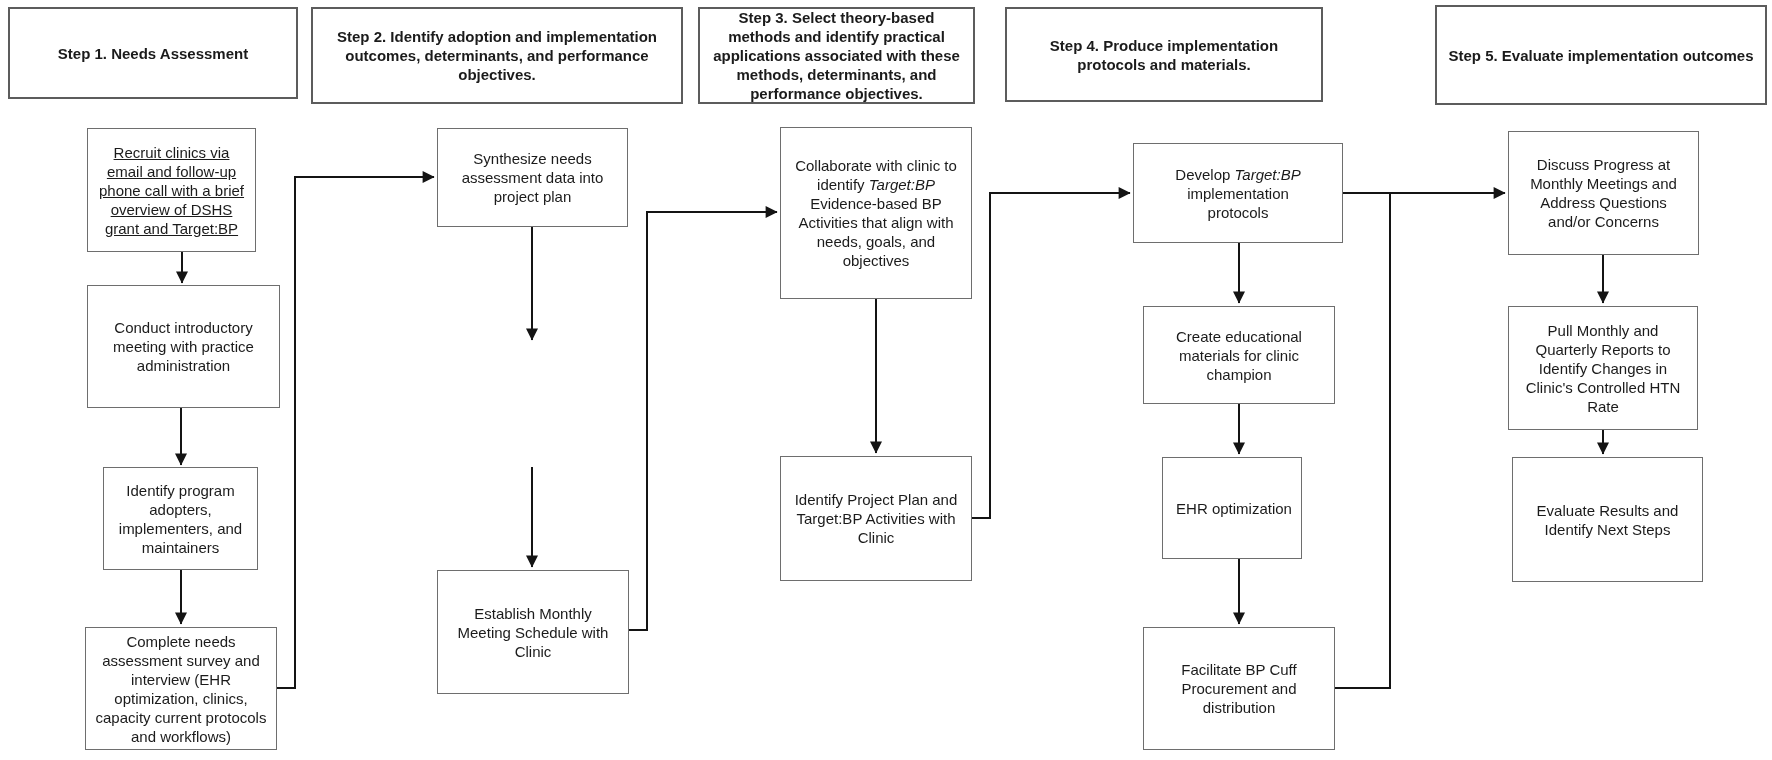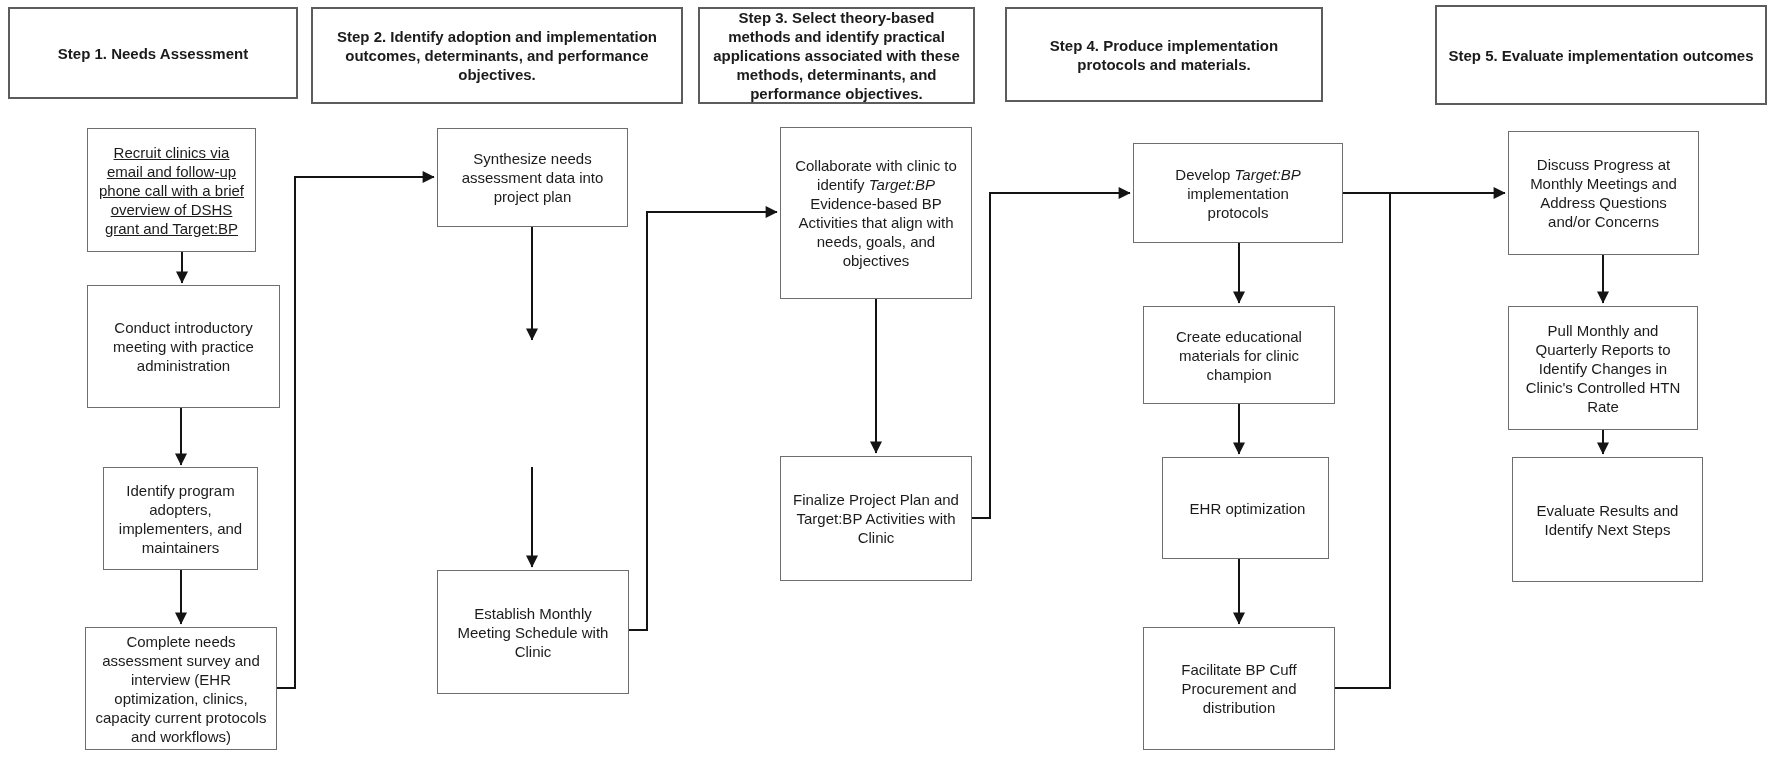--- a/index.html
+++ b/index.html
@@ -87,30 +87,30 @@
     <span class="t">Synthesize needs assessment data into project plan</span>
   </div>
   <div class="box" style="left:437px;top:570px;width:192px;height:124px;">
     <span class="t">Establish Monthly Meeting Schedule with Clinic</span>
   </div>
 
   <div class="box" style="left:780px;top:127px;width:192px;height:172px;">
     <span class="t"><span>Collaborate with clinic to identify </span><i>Target:BP</i><span> Evidence-based BP Activities that align with needs, goals, and objectives</span></span>
   </div>
   <div class="box" style="left:780px;top:456px;width:192px;height:125px;">
-    <span class="t">Finalize Project Plan and Target:BP Activities with Clinic</span>
+    <span class="t">Identify Project Plan and Target:BP Activities with Clinic</span>
   </div>
 
   <div class="box" style="left:1133px;top:143px;width:210px;height:100px;padding:4px 30px;">
     <span class="t"><span>Develop </span><i>Target:BP</i><span> implementation protocols</span></span>
   </div>
   <div class="box" style="left:1143px;top:306px;width:192px;height:98px;">
     <span class="t">Create educational materials for clinic champion</span>
   </div>
-  <div class="box" style="left:1162px;top:457px;width:167px;height:102px;padding-left:12px;">
+  <div class="box" style="left:1162px;top:457px;width:140px;height:102px;padding-left:12px;">
     <span class="t">EHR optimization</span>
   </div>
   <div class="box" style="left:1143px;top:627px;width:192px;height:123px;">
     <span class="t">Facilitate BP Cuff Procurement and distribution</span>
   </div>
 
   <div class="box" style="left:1508px;top:131px;width:191px;height:124px;">
     <span class="t">Discuss Progress at Monthly Meetings and Address Questions and/or Concerns</span>
   </div>
   <div class="box" style="left:1508px;top:306px;width:190px;height:124px;">

